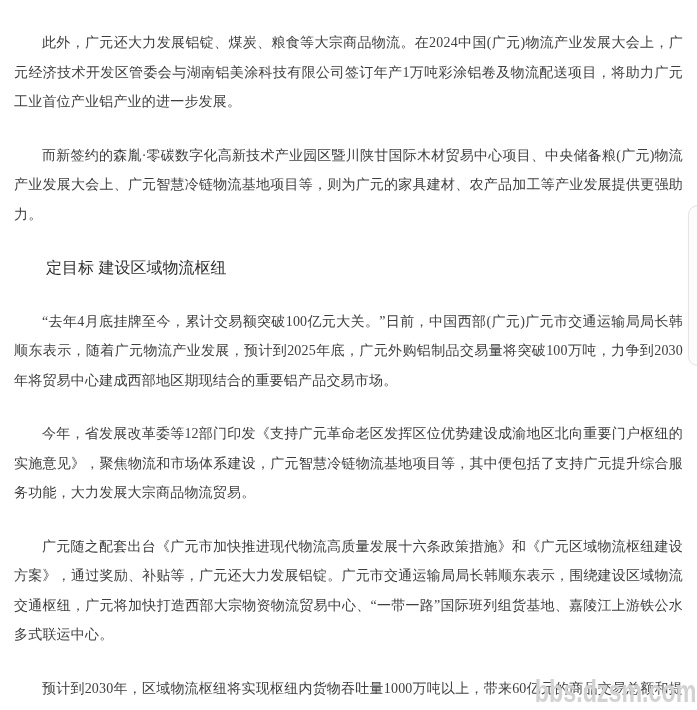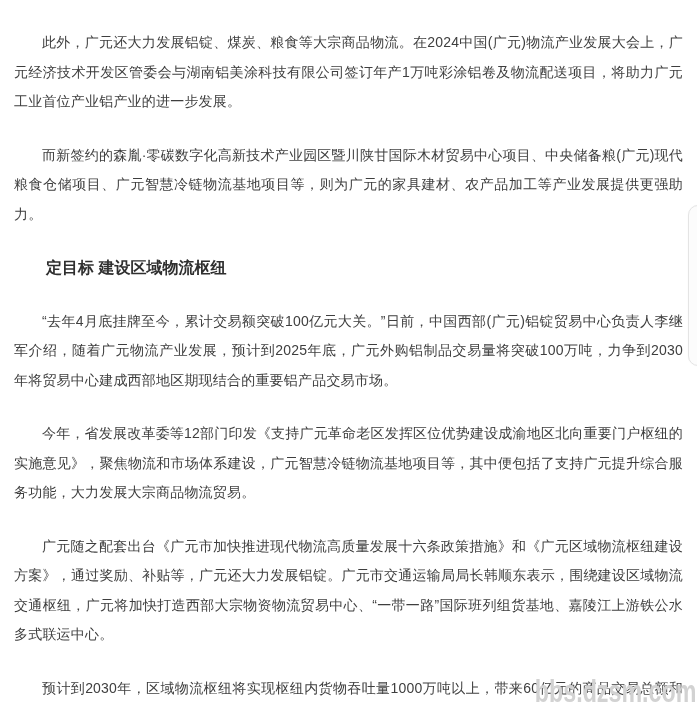--- a/index.html
+++ b/index.html
@@ -21,28 +21,29 @@
     width: 669px;
   }
   .para {
     margin: 24px 0 0 0;
     font-size: 14px;
     line-height: 29.5px;
     color: #3e3e3e;
     text-indent: 2em;
     text-align: justify;
     letter-spacing: 0.2px;
+    font-family: Liberation Serif, serif;
   }
   .para.first {
     margin-top: 28px;
   }
   .section-heading {
     margin: 24px 0 4px 0;
     font-size: 16px;
-    font-weight: bold;
+    font-weight: normal;
     color: #2f2f2f;
     line-height: 29.5px;
     text-indent: 2em;
   }
   .side-panel {
     position: absolute;
     left: 688px;
     top: 205px;
     width: 40px;
     height: 161px;
@@ -64,25 +65,25 @@
     transform-origin: 100% 50%;
     letter-spacing: 0px;
   }
 </style>
 </head>
 <body>
 
 <div class="article">
   <p class="para first">此外，广元还大力发展铝锭、煤炭、粮食等大宗商品物流。在2024中国(广元)物流产业发展大会上，广元经济技术开发区管委会与湖南铝美涂科技有限公司签订年产1万吨彩涂铝卷及物流配送项目，将助力广元工业首位产业铝产业的进一步发展。</p>
 
-  <p class="para">而新签约的森胤·零碳数字化高新技术产业园区暨川陕甘国际木材贸易中心项目、中央储备粮(广元)现代粮食仓储项目、广元智慧冷链物流基地项目等，则为广元的家具建材、农产品加工等产业发展提供更强助力。</p>
+  <p class="para">而新签约的森胤·零碳数字化高新技术产业园区暨川陕甘国际木材贸易中心项目、中央储备粮(广元)物流产业发展大会上、广元智慧冷链物流基地项目等，则为广元的家具建材、农产品加工等产业发展提供更强助力。</p>
 
   <h2 class="section-heading">定目标 建设区域物流枢纽</h2>
 
-  <p class="para">“去年4月底挂牌至今，累计交易额突破100亿元大关。”日前，中国西部(广元)铝锭贸易中心负责人李继军介绍，随着广元物流产业发展，预计到2025年底，广元外购铝制品交易量将突破100万吨，力争到2030年将贸易中心建成西部地区期现结合的重要铝产品交易市场。</p>
+  <p class="para">“去年4月底挂牌至今，累计交易额突破100亿元大关。”日前，中国西部(广元)广元市交通运输局局长韩顺东表示，随着广元物流产业发展，预计到2025年底，广元外购铝制品交易量将突破100万吨，力争到2030年将贸易中心建成西部地区期现结合的重要铝产品交易市场。</p>
 
   <p class="para">今年，省发展改革委等12部门印发《支持广元革命老区发挥区位优势建设成渝地区北向重要门户枢纽的实施意见》，聚焦物流和市场体系建设，广元智慧冷链物流基地项目等，其中便包括了支持广元提升综合服务功能，大力发展大宗商品物流贸易。</p>
 
   <p class="para">广元随之配套出台《广元市加快推进现代物流高质量发展十六条政策措施》和《广元区域物流枢纽建设方案》，通过奖励、补贴等，广元还大力发展铝锭。广元市交通运输局局长韩顺东表示，围绕建设区域物流交通枢纽，广元将加快打造西部大宗物资物流贸易中心、“一带一路”国际班列组货基地、嘉陵江上游铁公水多式联运中心。</p>
 
   <p class="para">预计到2030年，区域物流枢纽将实现枢纽内货物吞吐量1000万吨以上，带来60亿元的商品交易总额和提供3000人的就业岗位，税收缴纳金额将达2亿元以上。</p>
 </div>
 
 <div class="side-panel"></div>
 

